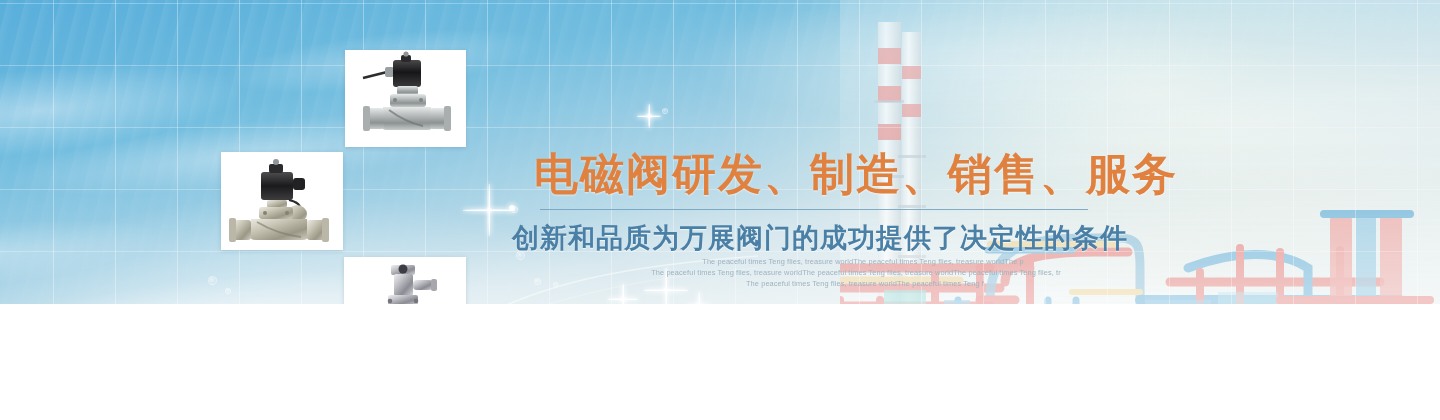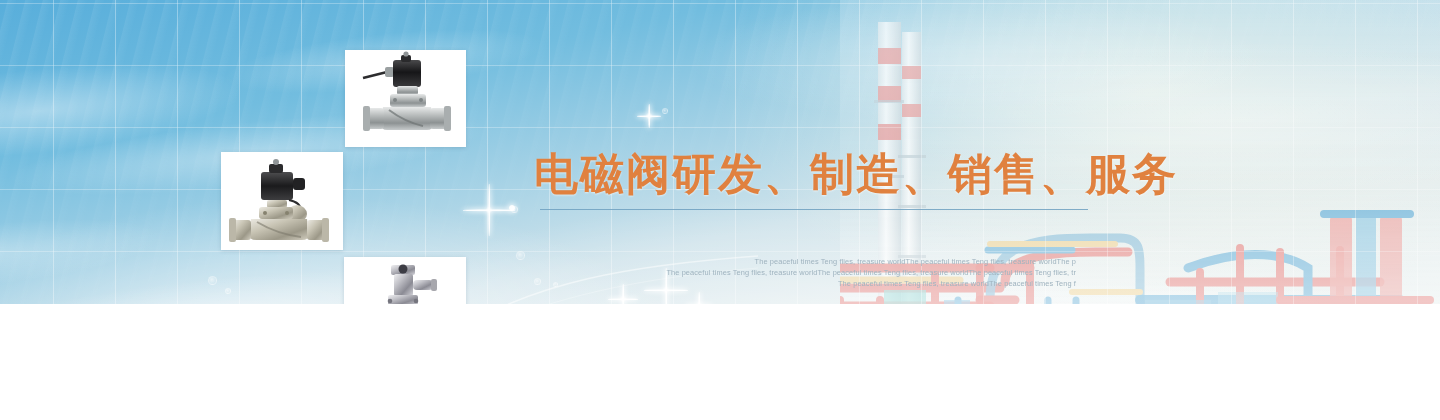--- a/index.html
+++ b/index.html
@@ -90,21 +90,21 @@
   }
   .subhead {
     position:absolute; left:512px; top:220px; width:600px;
     font-size:27px; font-weight:bold; letter-spacing:1px;
     color:#4a7fa6; white-space:nowrap;
     text-shadow:0 1px 1px rgba(255,255,255,0.7);
   }
   .blurb {
     position:absolute; left:636px; top:256px; width:440px;
     font-size:7.4px; line-height:11px; color:#9fb3bf;
-    text-align:right; letter-spacing:.1px;
+    text-align:center; letter-spacing:.1px;
   }
   .blurb div { white-space:nowrap; }
   .blurb .l1 { padding-left:14px; }
   .blurb .l2 { padding-left:0px; }
   .blurb .l3 { padding-left:18px; }
 
   
   .spark { position:absolute; pointer-events:none; }
   .spark::before, .spark::after {
     content:""; position:absolute; left:50%; top:50%;
@@ -386,20 +386,21 @@
   <div class="bokeh" style="left:516px; top:251px; width:9px; height:9px;"></div>
   <div class="bokeh" style="left:534px; top:278px; width:7px; height:7px;"></div>
   <div class="bokeh" style="left:553px; top:282px; width:5px; height:5px;"></div>
   <div class="bokeh" style="left:662px; top:108px; width:6px; height:6px;"></div>
 
   <div class="headline">电磁阀研发、制造、销售、服务</div>
 
   <div class="rule-dot"></div>
   <div class="rule"></div>
 
+  <div class="subhead">创新和品质为万展阀门的成功提供了决定性的条件</div>
 
   <div class="blurb">
     <div class="l1">The peaceful times Teng flies, treasure worldThe peaceful times Teng flies, treasure worldThe p</div>
     <div class="l2">The peaceful times Teng flies, treasure worldThe peaceful times Teng flies, treasure worldThe peaceful times Teng flies, tr</div>
     <div class="l3">The peaceful times Teng flies, treasure worldThe peaceful times Teng f</div>
   </div>
 
 </div>
 
 </body></html>

